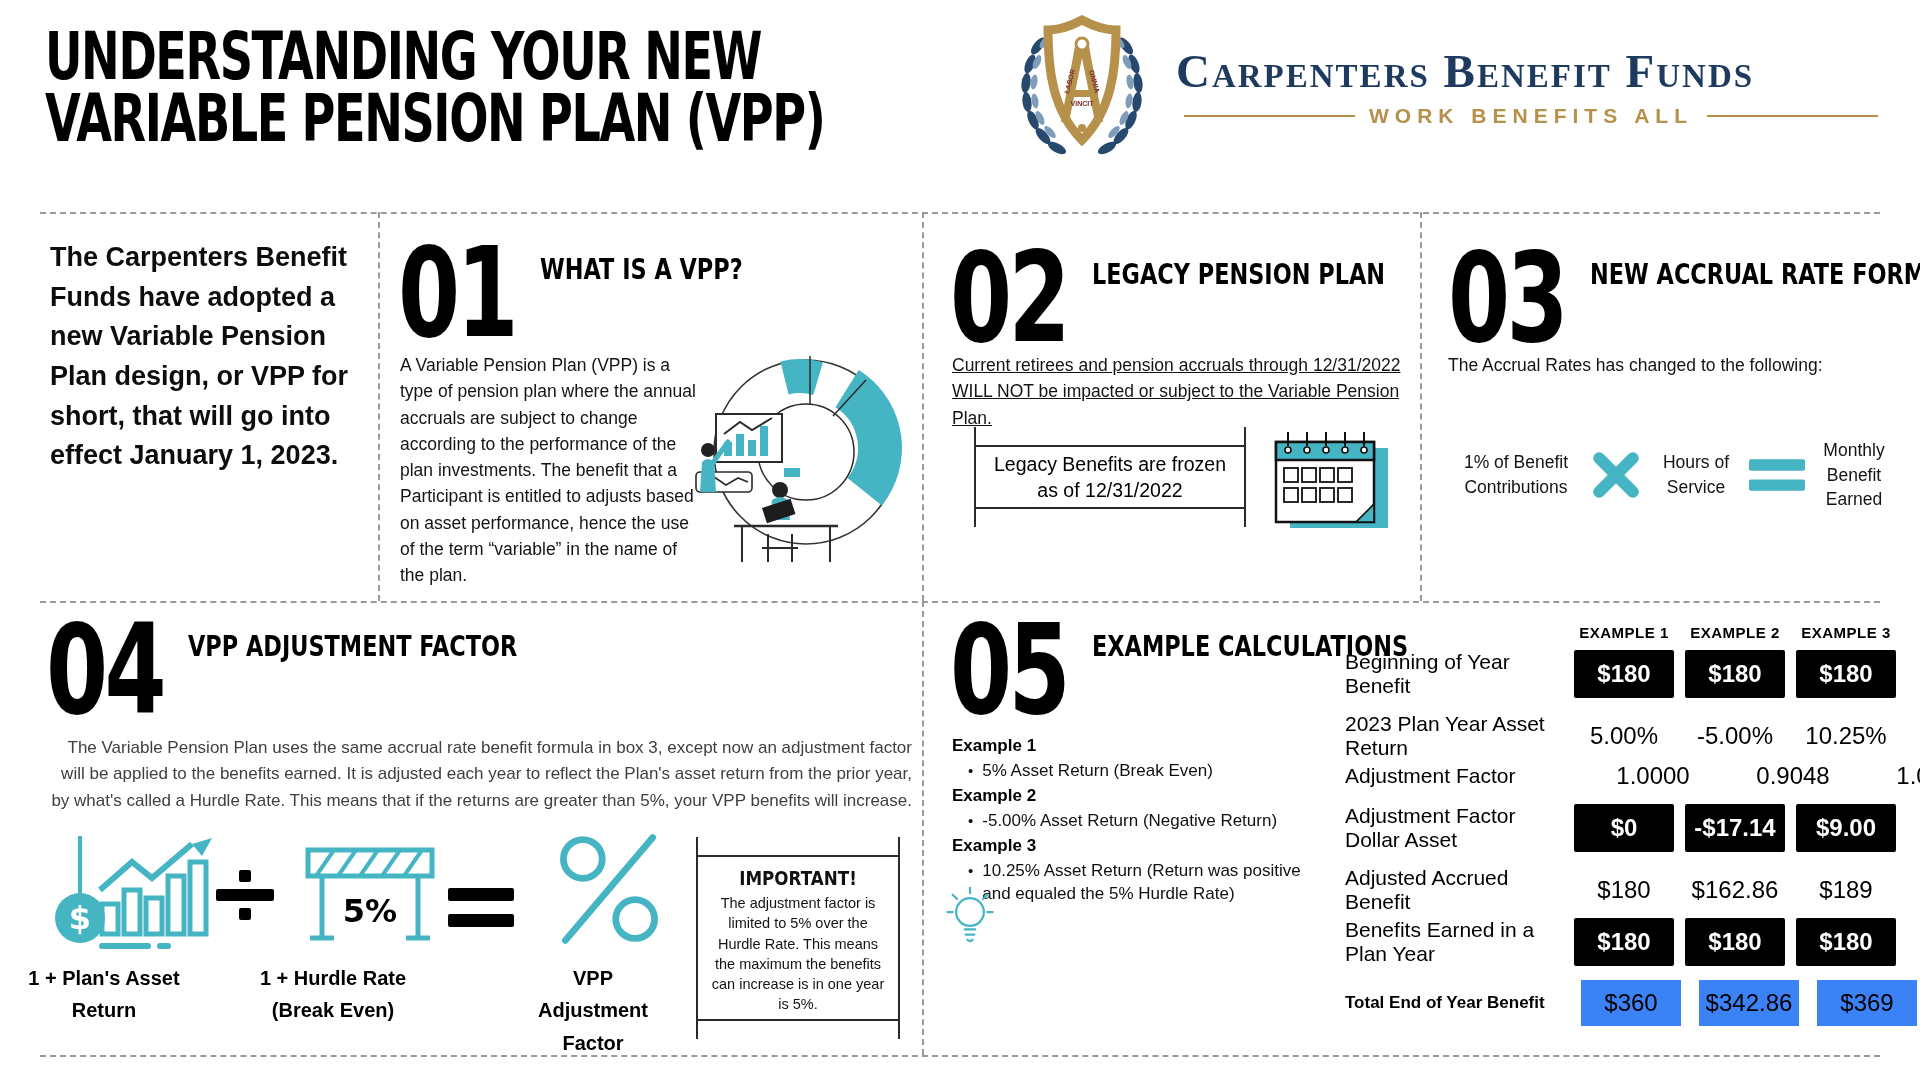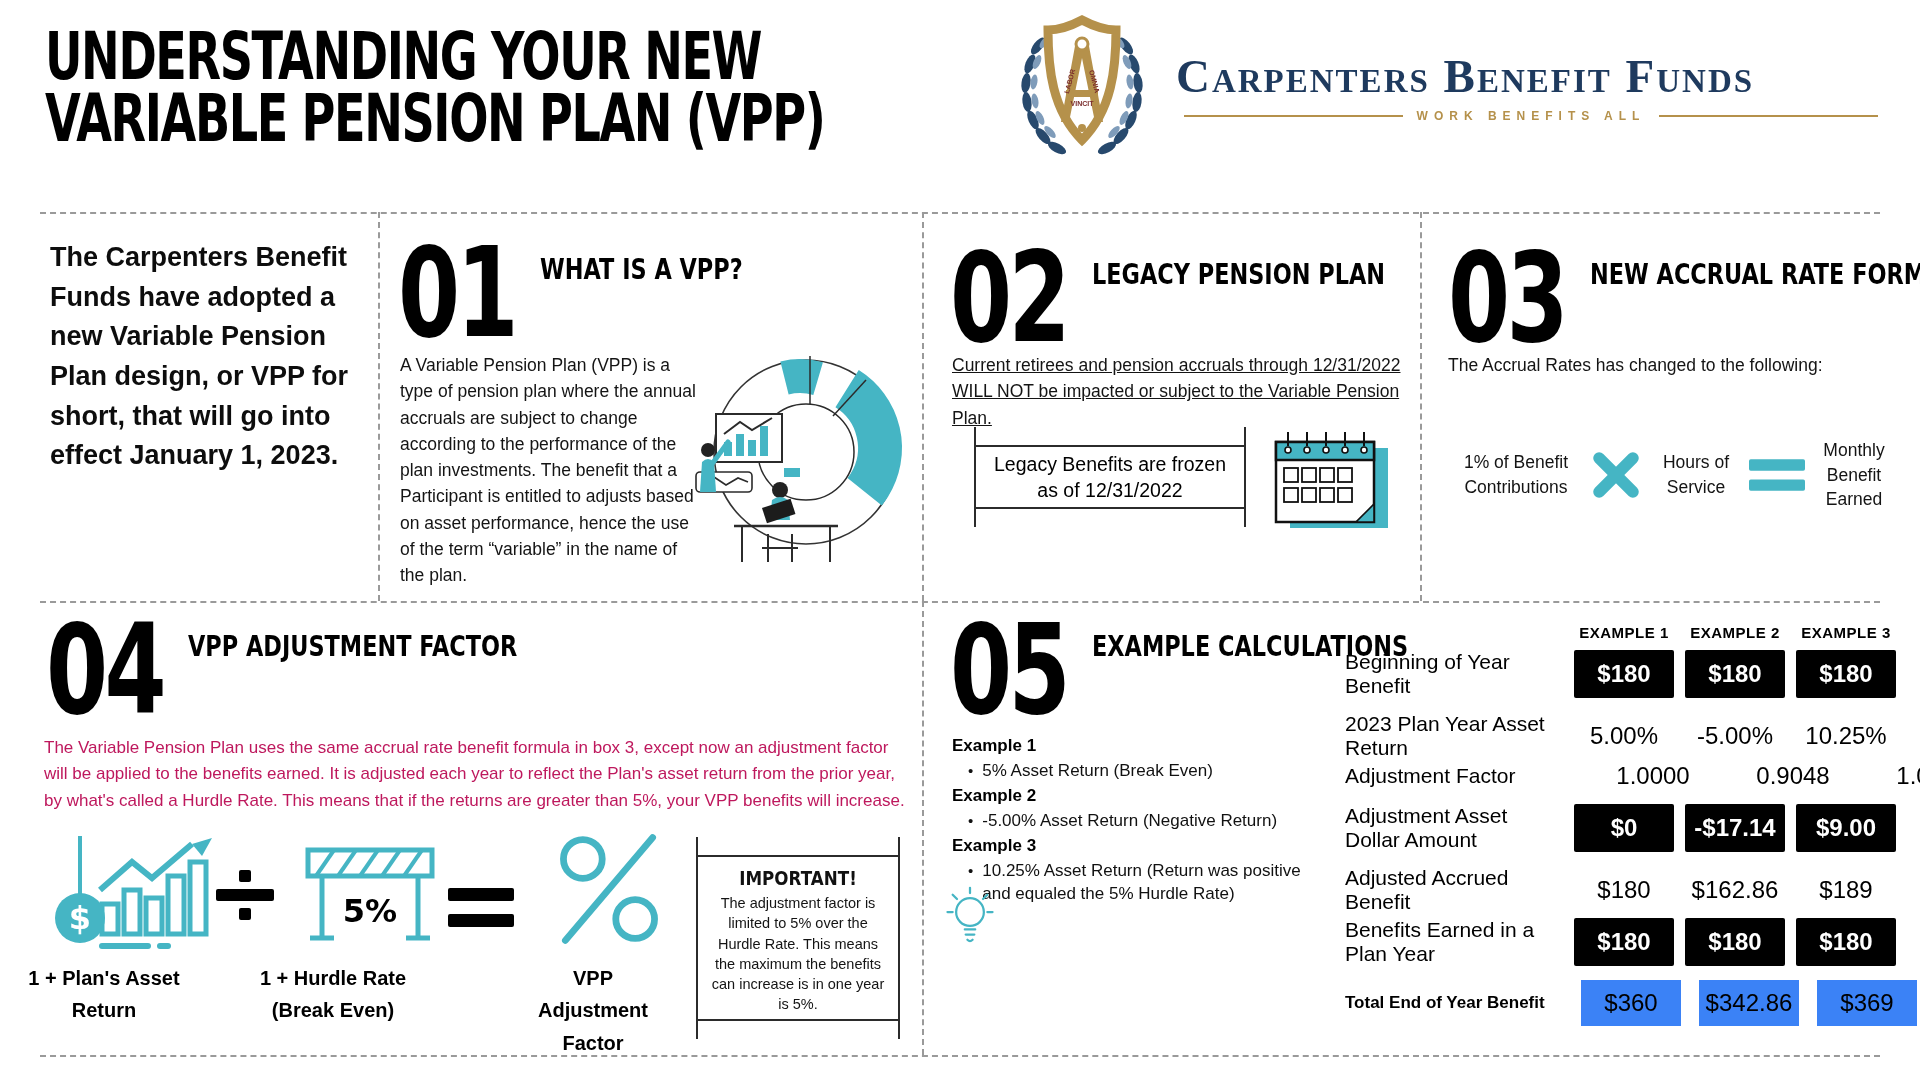--- a/index.html
+++ b/index.html
@@ -17,21 +17,21 @@
   }
   .logo { position:absolute; left:1002px; top:12px; display:flex; align-items:center; gap:14px; }
   .logo-text { width:710px; }
   .logo-name {
     font-family:"Liberation Serif", serif; font-variant:small-caps; font-weight:700;
     font-size:47px; letter-spacing:2px; color:#1e3a5e; white-space:nowrap;
   }
   .logo-tagline-row { display:flex; align-items:center; gap:14px; margin-top:6px; padding:0 8px; }
   .logo-tagline-row .gold-line { flex:1; border-top:2px solid #b5914b; }
   .logo-tagline {
-    font-size:12px; letter-spacing:6px; color:#b5914b; font-weight:600; white-space:nowrap;
+    font-size:21px; letter-spacing:6px; color:#b5914b; font-weight:600; white-space:nowrap;
   }
   
   .hdash { position:absolute; height:0; border-top:2px dashed #9a9a9a; }
   .vdash { position:absolute; width:0; border-left:2px dashed #9a9a9a; }
   
   .intro {
     position:absolute; left:50px; top:238px; width:316px;
     font-size:27px; font-weight:700; line-height:1.47; color:#0d0d0d;
   }
   
@@ -58,22 +58,22 @@
   }
   
   .formula3 {
     position:absolute; left:1452px; top:438px; width:446px;
     display:flex; align-items:center; gap:9px;
   }
   .operand { text-align:center; font-size:17.5px; line-height:1.4; color:#141414; }
   .op-w1 { width:128px; } .op-w2 { width:88px; } .op-w3 { width:80px; }
   
   .s4-body {
-    position:absolute; left:44px; top:735px; width:862px;
-    font-size:17px; line-height:1.55; color:#be185d;
+    position:absolute; left:50px; top:735px; width:862px;
+    font-size:17px; line-height:1.55; color:#404040;text-align:right;
   }
   .icon-label {
     position:absolute; text-align:center; font-size:20px; font-weight:700;
     line-height:1.62; color:#000;
   }
   .divide-sym { position:absolute; left:216px; top:870px; width:58px; display:flex; flex-direction:column; align-items:center; gap:7px; }
   .divide-sym .dot { width:12px; height:12px; background:#000; border-radius:2px; }
   .divide-sym .bar { width:58px; height:12px; background:#000; border-radius:2px; }
   .equals-sym { position:absolute; left:448px; top:888px; display:flex; flex-direction:column; gap:13px; }
   .equals-sym .bar { width:66px; height:13px; background:#000; border-radius:2px; }
@@ -428,21 +428,21 @@
       <div class="tcell plain">-5.00%</div>
       <div class="tcell plain">10.25%</div>
     </div>
     <div class="trow h-40b">
       <div class="tlabel">Adjustment Factor</div>
       <div class="tcell plain">1.0000</div>
       <div class="tcell plain">0.9048</div>
       <div class="tcell plain">1.0500</div>
     </div>
     <div class="trow h-48b">
-      <div class="tlabel">Adjustment Asset Dollar Amount</div>
+      <div class="tlabel">Adjustment Factor Dollar Asset</div>
       <div class="tcell black">$0</div>
       <div class="tcell black">-$17.14</div>
       <div class="tcell black">$9.00</div>
     </div>
     <div class="trow h-40c">
       <div class="tlabel">Adjusted Accrued Benefit</div>
       <div class="tcell plain">$180</div>
       <div class="tcell plain">$162.86</div>
       <div class="tcell plain">$189</div>
     </div>

